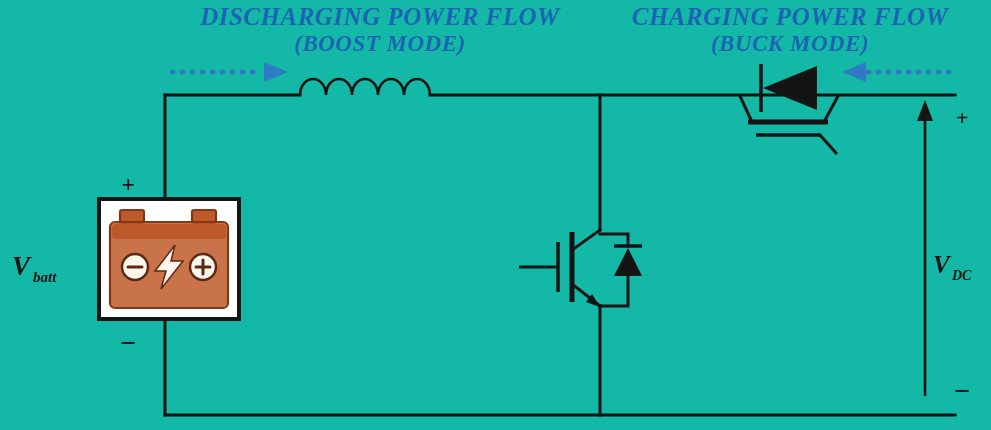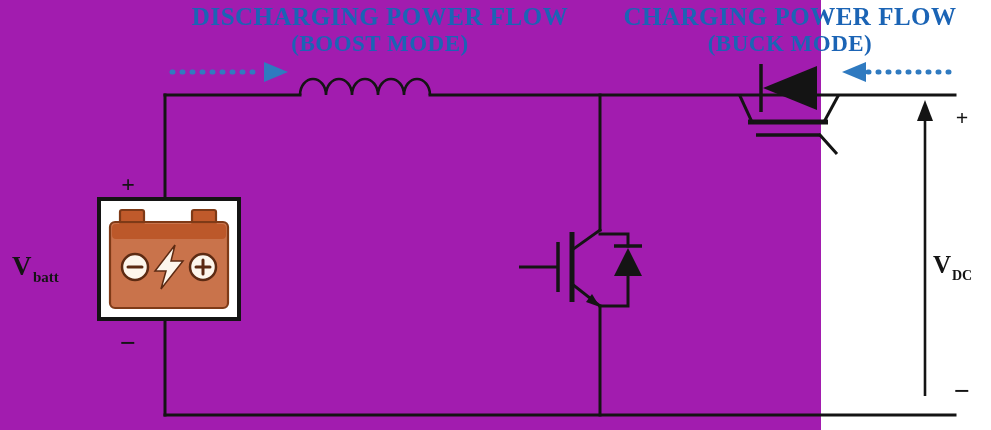--- a/index.html
+++ b/index.html
@@ -8,23 +8,24 @@
     --wire-black:#141414;
     --battery-body:#c05a2b;
     --battery-dark:#7e3a17;
     --battery-strip:#a84b22;
     --battery-detail:#fdf6ec;
     --detail-line:#5c2a12;
   }
   html,body{margin:0;padding:0;background:#ffffff;}
   .canvas{
     position:relative;
-    width:821px;height:430px;
-    background:#a21caf;
+    width:991px;height:430px;
+    background:#14b8a6;
     font-family:"Liberation Serif","DejaVu Serif",serif;
+    font-style:italic;
   }
   svg{position:absolute;left:0;top:0;}
 
   .wire{fill:none;stroke:var(--wire-black);stroke-width:3;stroke-linecap:square;}
   .wire-coil{fill:none;stroke:var(--wire-black);stroke-width:2.6;}
   .bar{fill:none;stroke:var(--wire-black);stroke-linecap:butt;}
   .solid{fill:var(--wire-black);stroke:none;}
   .meas{fill:none;stroke:var(--wire-black);stroke-width:2.6;}
 
   .flow-arrow{fill:none;stroke:var(--arrow-blue);stroke-width:5;stroke-dasharray:1 9;stroke-linecap:round;}

